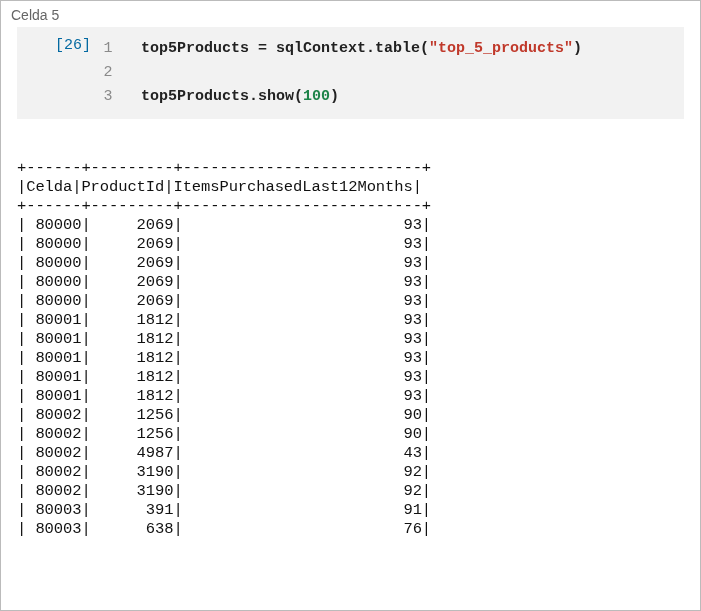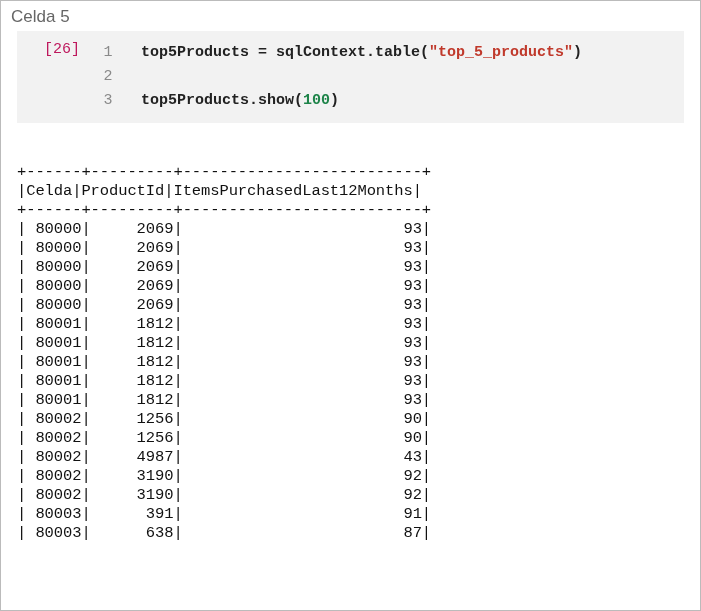--- a/index.html
+++ b/index.html
@@ -7,36 +7,36 @@
     margin: 0;
     font-family: "Segoe UI", Arial, sans-serif;
     background: #fff;
     color: #333;
     width: 701px;
     height: 611px;
     overflow: hidden;
     border: 1px solid #bbb;
   }
   .cell-header {
-    font-size: 17px;
+    font-size: 14px;
     color: #666;
     padding: 6px 10px 4px 10px;
   }
   .code-cell {
     display: flex;
     background: #f2f2f2;
     margin: 0 16px;
   }
   .exec-count {
-    color: #be185d;
+    color: #0369a1;
     font-family: Consolas, "Courier New", monospace;
     font-size: 15px;
     padding: 10px 4px 10px 16px;
     width: 78px;
-    text-align: center;
+    text-align: right;
   }
   .gutter {
     font-family: Consolas, "Courier New", monospace;
     font-size: 15px;
     color: #8a8a8a;
     padding: 10px 14px 10px 0;
     text-align: center;
     line-height: 24px;
     width: 40px;
   }
@@ -91,13 +91,13 @@
 <span>| 80001|     1812|                        93|</span>
 <span>| 80001|     1812|                        93|</span>
 <span>| 80001|     1812|                        93|</span>
 <span>| 80001|     1812|                        93|</span>
 <span>| 80002|     1256|                        90|</span>
 <span>| 80002|     1256|                        90|</span>
 <span>| 80002|     4987|                        43|</span>
 <span>| 80002|     3190|                        92|</span>
 <span>| 80002|     3190|                        92|</span>
 <span>| 80003|      391|                        91|</span>
-<span>| 80003|      638|                        87|</span></div>
+<span>| 80003|      638|                        76|</span></div>
 
 </body></html>

